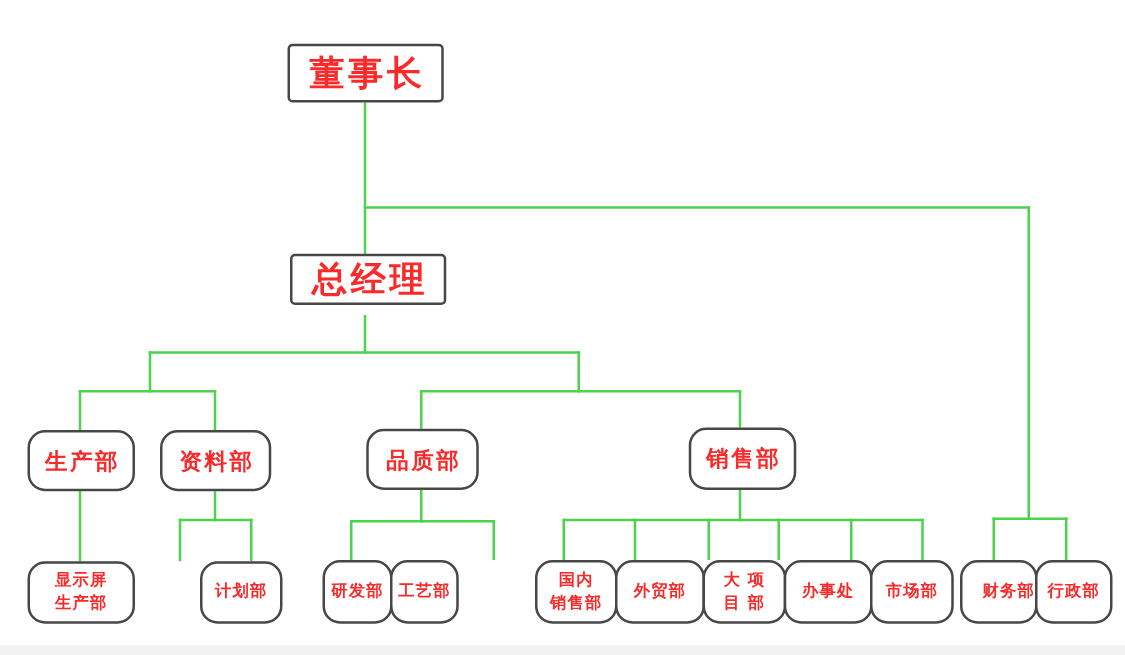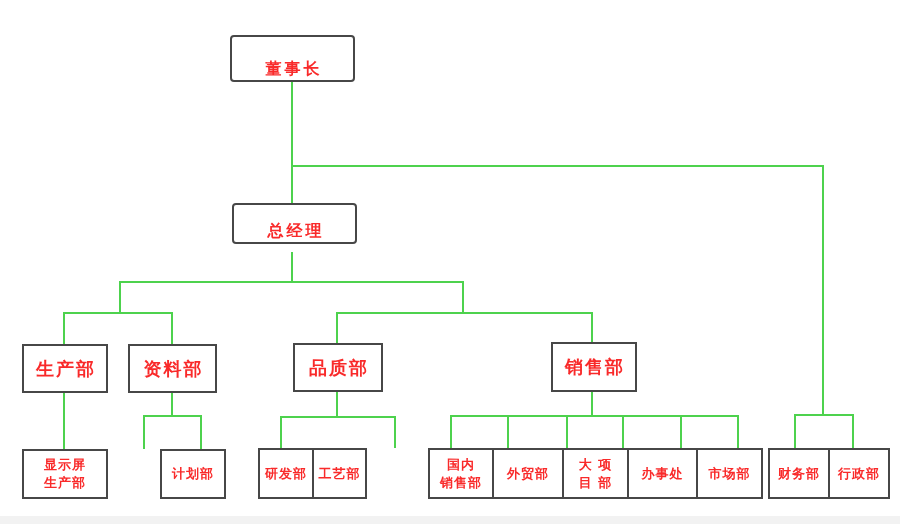--- a/index.html
+++ b/index.html
@@ -7,23 +7,23 @@
     position:relative;width:900px;height:524px;background:var(--page-bg,#ffffff);
     font-family:"DejaVu Sans","Liberation Sans",sans-serif;overflow:hidden;
   }
   .node{
     position:absolute;box-sizing:border-box;
     background:var(--box-bg,#ffffff);
     border:2px solid var(--box-border,#454545);
     color:var(--label-text,#f92a2a);
     font-weight:bold;
     display:flex;align-items:center;justify-content:center;
-    text-align:center;white-space:pre-line;border-radius:0;
+    text-align:center;white-space:pre-line;border-radius:14px;
   }
-  .lv1{font-size:16px;letter-spacing:3px;text-indent:3px;border-radius:4px;align-items:flex-end;}
+  .lv1{font-size:28px;letter-spacing:3px;text-indent:3px;border-radius:4px;}
   .lv3{font-size:18px;letter-spacing:2px;text-indent:2px;}
   .lv4{font-size:13px;letter-spacing:1px;line-height:1.35;}
   .hline,.vline{position:absolute;background:var(--line,#4dd24d);}
   .hline{height:2px;}
   .vline{width:2px;}
   .edge-strip{position:absolute;left:0;width:900px;top:516px;height:8px;background:var(--bottom-edge,#f2f2f2);}
 </style>
 </head>
 <body>
 
@@ -117,21 +117,21 @@
     <span>大 项
 目 部</span>
   </div>
   <div class="node lv4" style="left:627px;top:448px;width:71px;height:51px;">
     <span>办事处</span>
   </div>
   <div class="node lv4" style="left:696px;top:448px;width:67px;height:51px;">
     <span>市场部</span>
   </div>
 
-  <div class="node lv4" style="left:768px;top:448px;width:62px;height:51px;">
+  <div class="node lv4" style="left:768px;top:448px;width:62px;height:51px;justify-content:flex-end;">
     <span>财务部</span>
   </div>
   <div class="node lv4" style="left:828px;top:448px;width:62px;height:51px;">
     <span>行政部</span>
   </div>
 
   <div class="edge-strip"></div>
 </div>
 
 </body></html>

